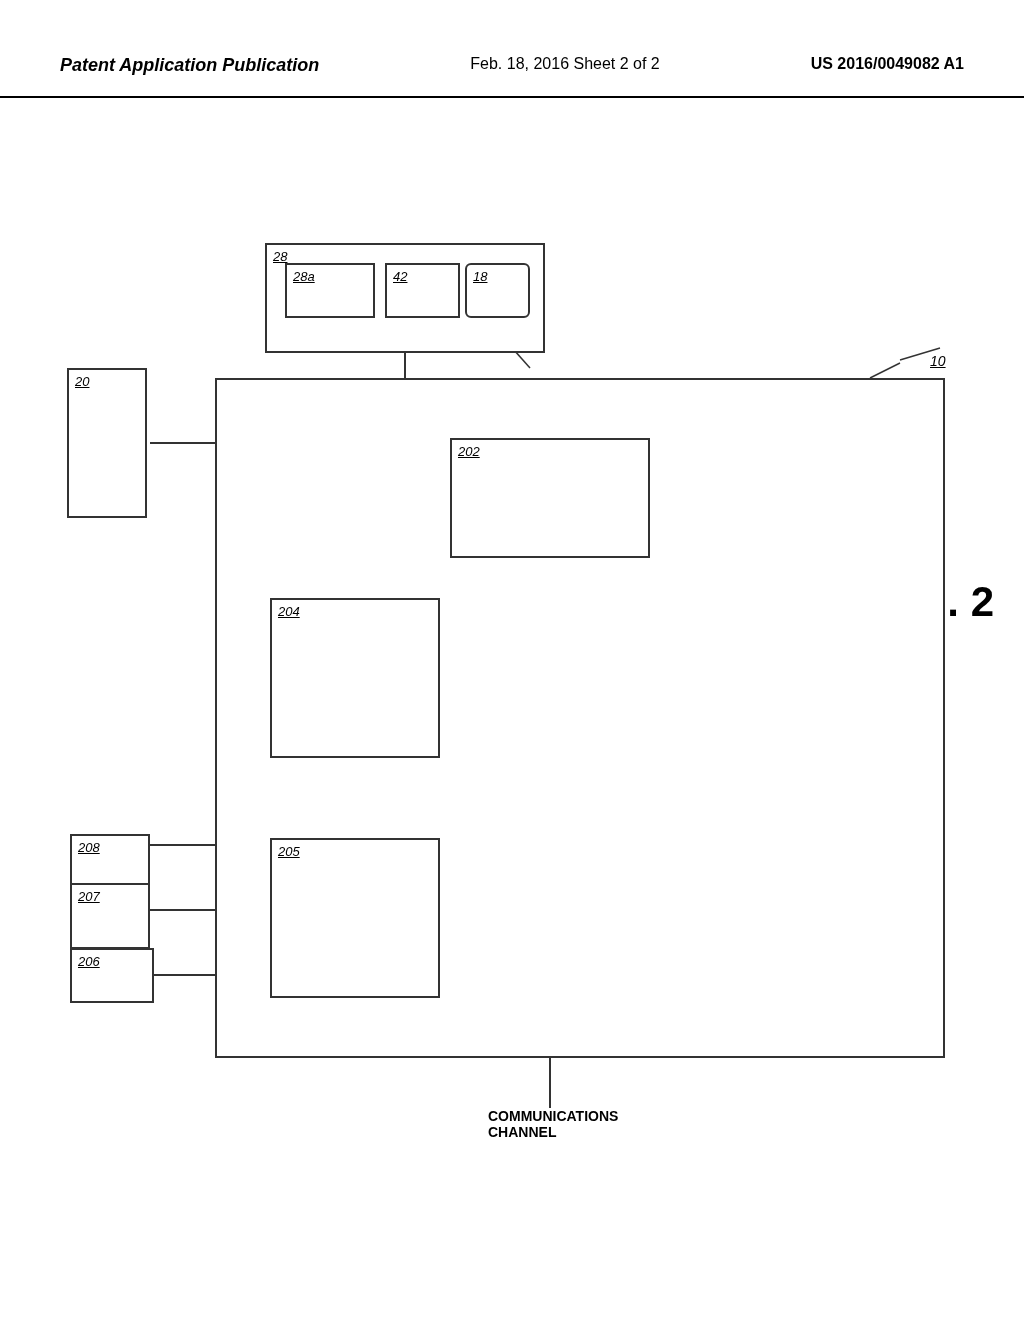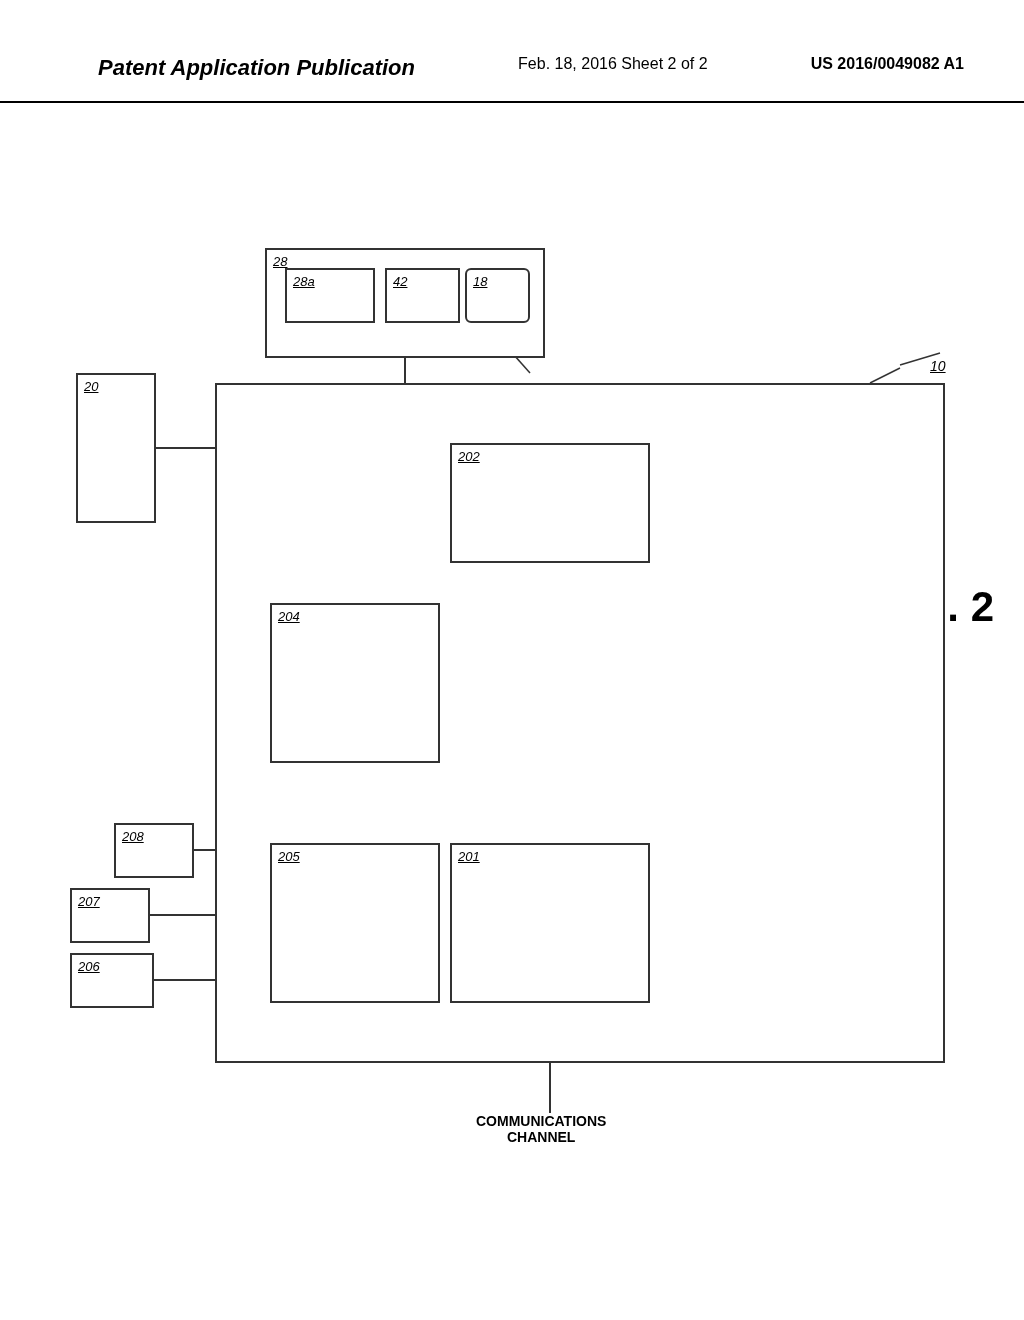--- a/index.html
+++ b/index.html
@@ -14,24 +14,23 @@
 
     .header {
       display: flex;
       justify-content: space-between;
       align-items: flex-start;
       padding: 55px 60px 20px 60px;
       border-bottom: 2px solid #000;
     }
 
     .header-left {
-      font-size: 22px;
+      font-size: 18px;
       font-weight: bold;
       font-style: italic;
-      margin-left: 38px;
     }
 
     .header-center {
       font-size: 16px;
       text-align: center;
     }
 
     .header-right {
       font-size: 16px;
       font-weight: bold;
@@ -134,60 +133,57 @@
   <div class="box" style="left:385px; top:165px; width:75px; height:55px; z-index:3;">
     <span class="box-label">42</span>
   </div>
 
   <div class="box" style="left:465px; top:165px; width:65px; height:55px; z-index:3;border-radius:6px;">
     <span class="box-label">18</span>
   </div>
 
   <div style="position:absolute; left:528px; top:238px; font-size:14px; font-style:italic; text-decoration:underline;">28</div>
 
-  <div class="box" style="left:76px; top:270px; width:80px; height:150px; z-index:2;">
+  <div class="box" style="left:67px; top:270px; width:80px; height:150px; z-index:2;">
     <span class="box-label">20</span>
   </div>
 
   <div class="box" style="left:215px; top:280px; width:730px; height:680px; z-index:1;">
   </div>
 
   <div style="position:absolute; left:930px; top:255px; font-size:14px; font-style:italic; text-decoration:underline;">10</div>
 
   <div class="box" style="left:450px; top:340px; width:200px; height:120px; z-index:3;">
     <span class="box-label">202</span>
   </div>
 
 
   <div class="box" style="left:270px; top:500px; width:170px; height:160px; z-index:3;">
     <span class="box-label">204</span>
   </div>
 
   <div style="position:absolute; left:800px; top:618px; font-size:14px; font-style:italic; text-decoration:underline;">16</div>
 
-  <div class="box" style="left:70px; top:720px; width:80px; height:55px; z-index:2;margin-left:44px;">
+  <div class="box" style="left:70px; top:736px; width:80px; height:55px; z-index:2;">
     <span class="box-label">208</span>
   </div>
 
-  <div class="box" style="left:70px; top:785px; width:80px; height:55px; z-index:2;">
+  <div class="box" style="left:70px; top:785px; width:80px; height:66px; z-index:2;">
     <span class="box-label">207</span>
   </div>
 
   <div class="box" style="left:70px; top:850px; width:84px; height:55px; z-index:2;">
     <span class="box-label">206</span>
   </div>
 
   <div class="box" style="left:270px; top:740px; width:170px; height:160px; z-index:3;">
     <span class="box-label">205</span>
   </div>
 
-  <div class="box" style="left:450px; top:740px; width:200px; height:160px; z-index:3;">
-    <span class="box-label">201</span>
-  </div>
 
-  <div style="position:absolute; left:476px; top:1010px; text-align:center; font-size:14px; font-weight:bold;">
+  <div style="position:absolute; left:488px; top:1010px; font-size:14px; font-weight:bold;">
     <div>COMMUNICATIONS</div>
     <div>CHANNEL</div>
   </div>
 
   <div class="fig-label">FIG. 2</div>
 
 </div>
 
 </body></html>

